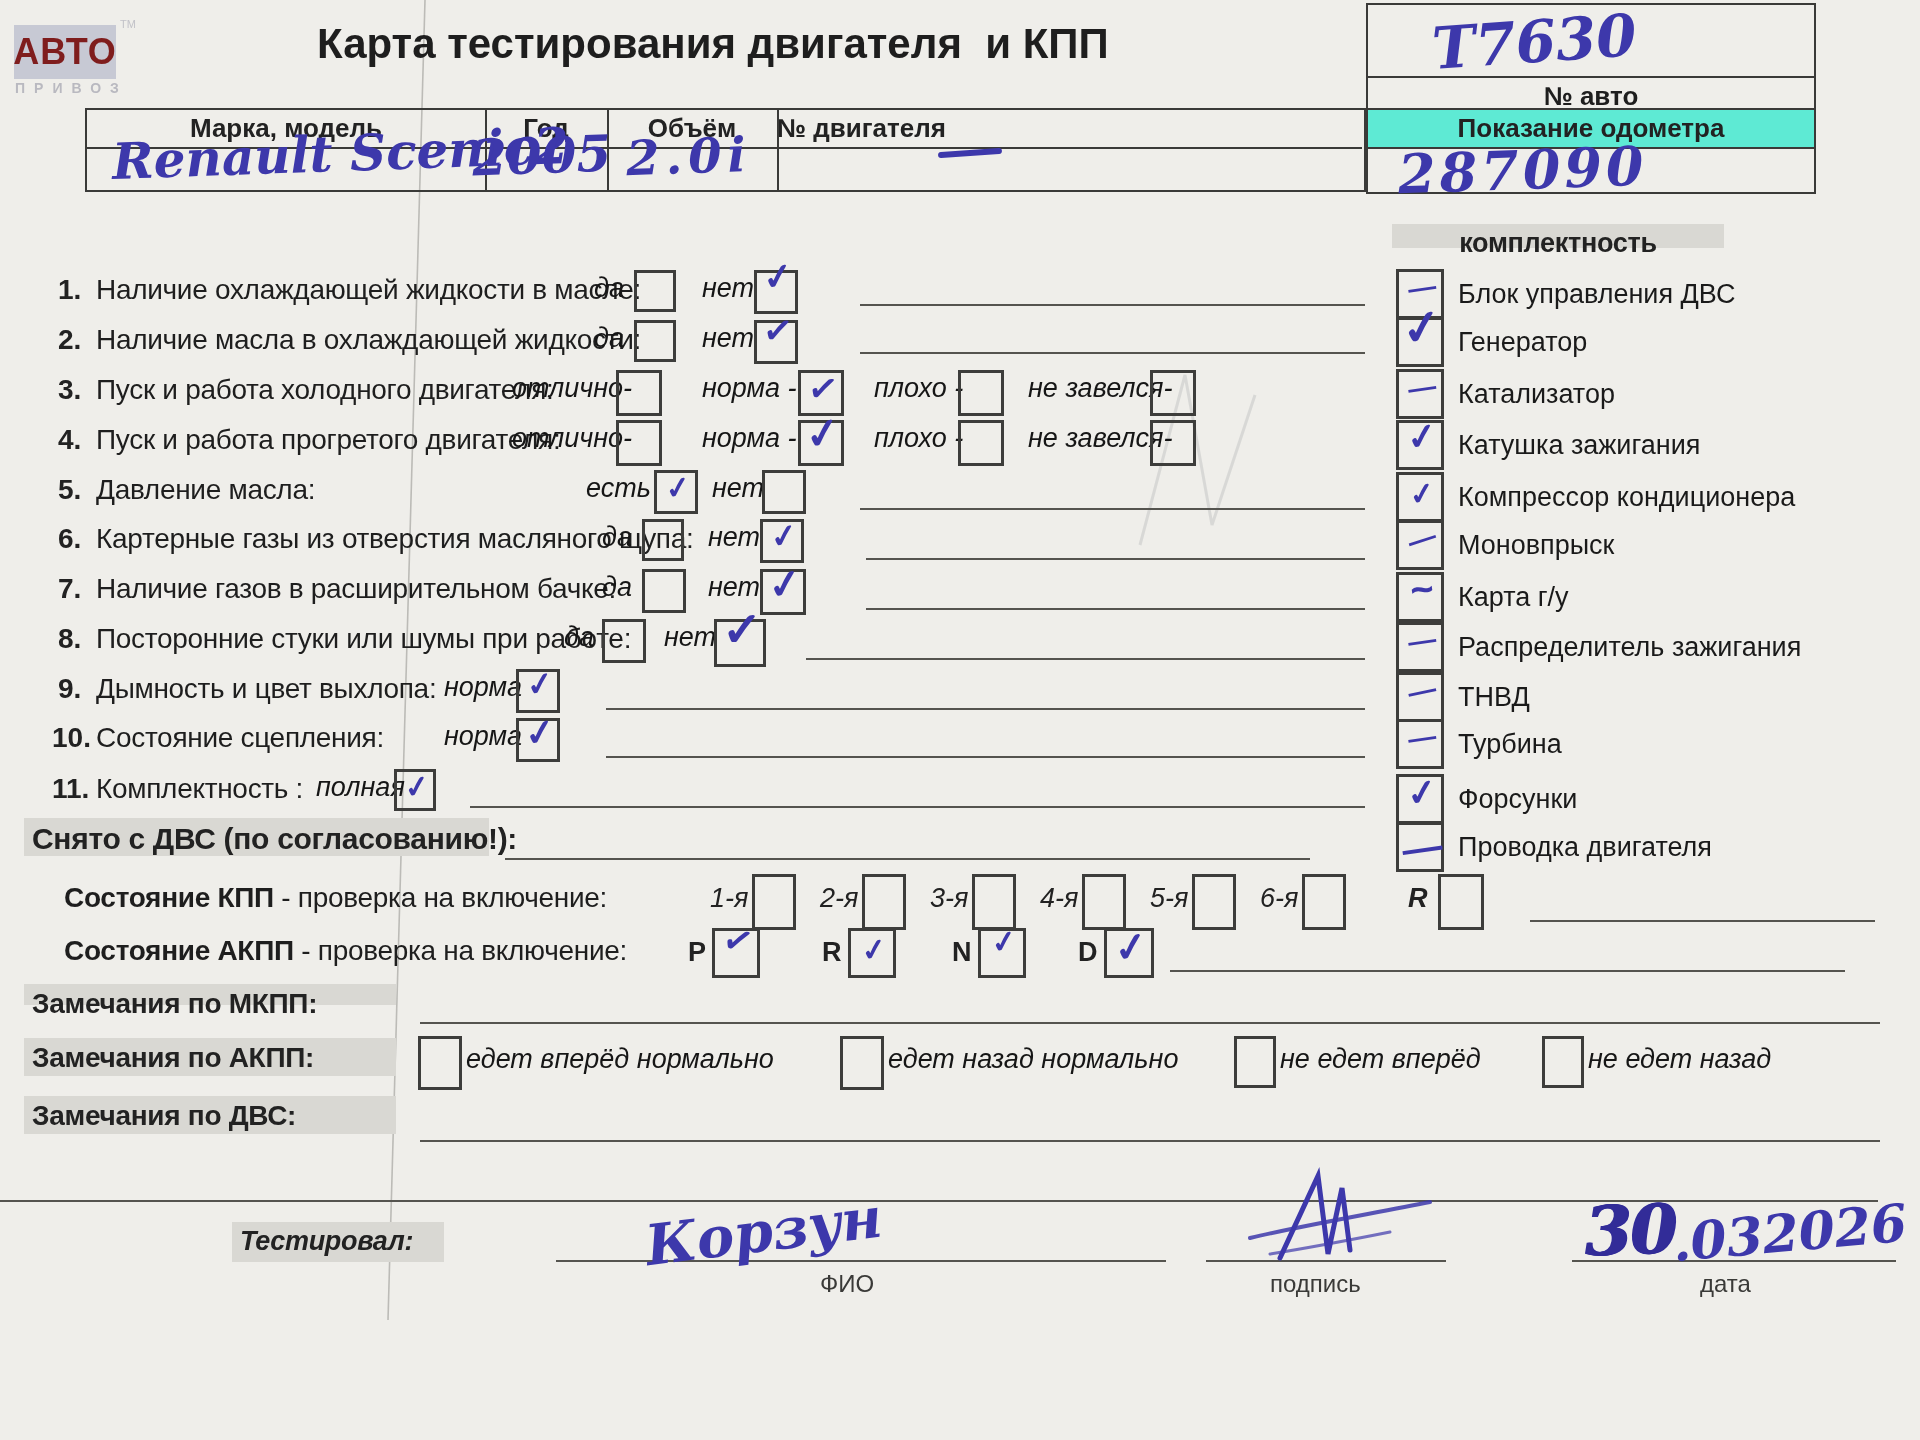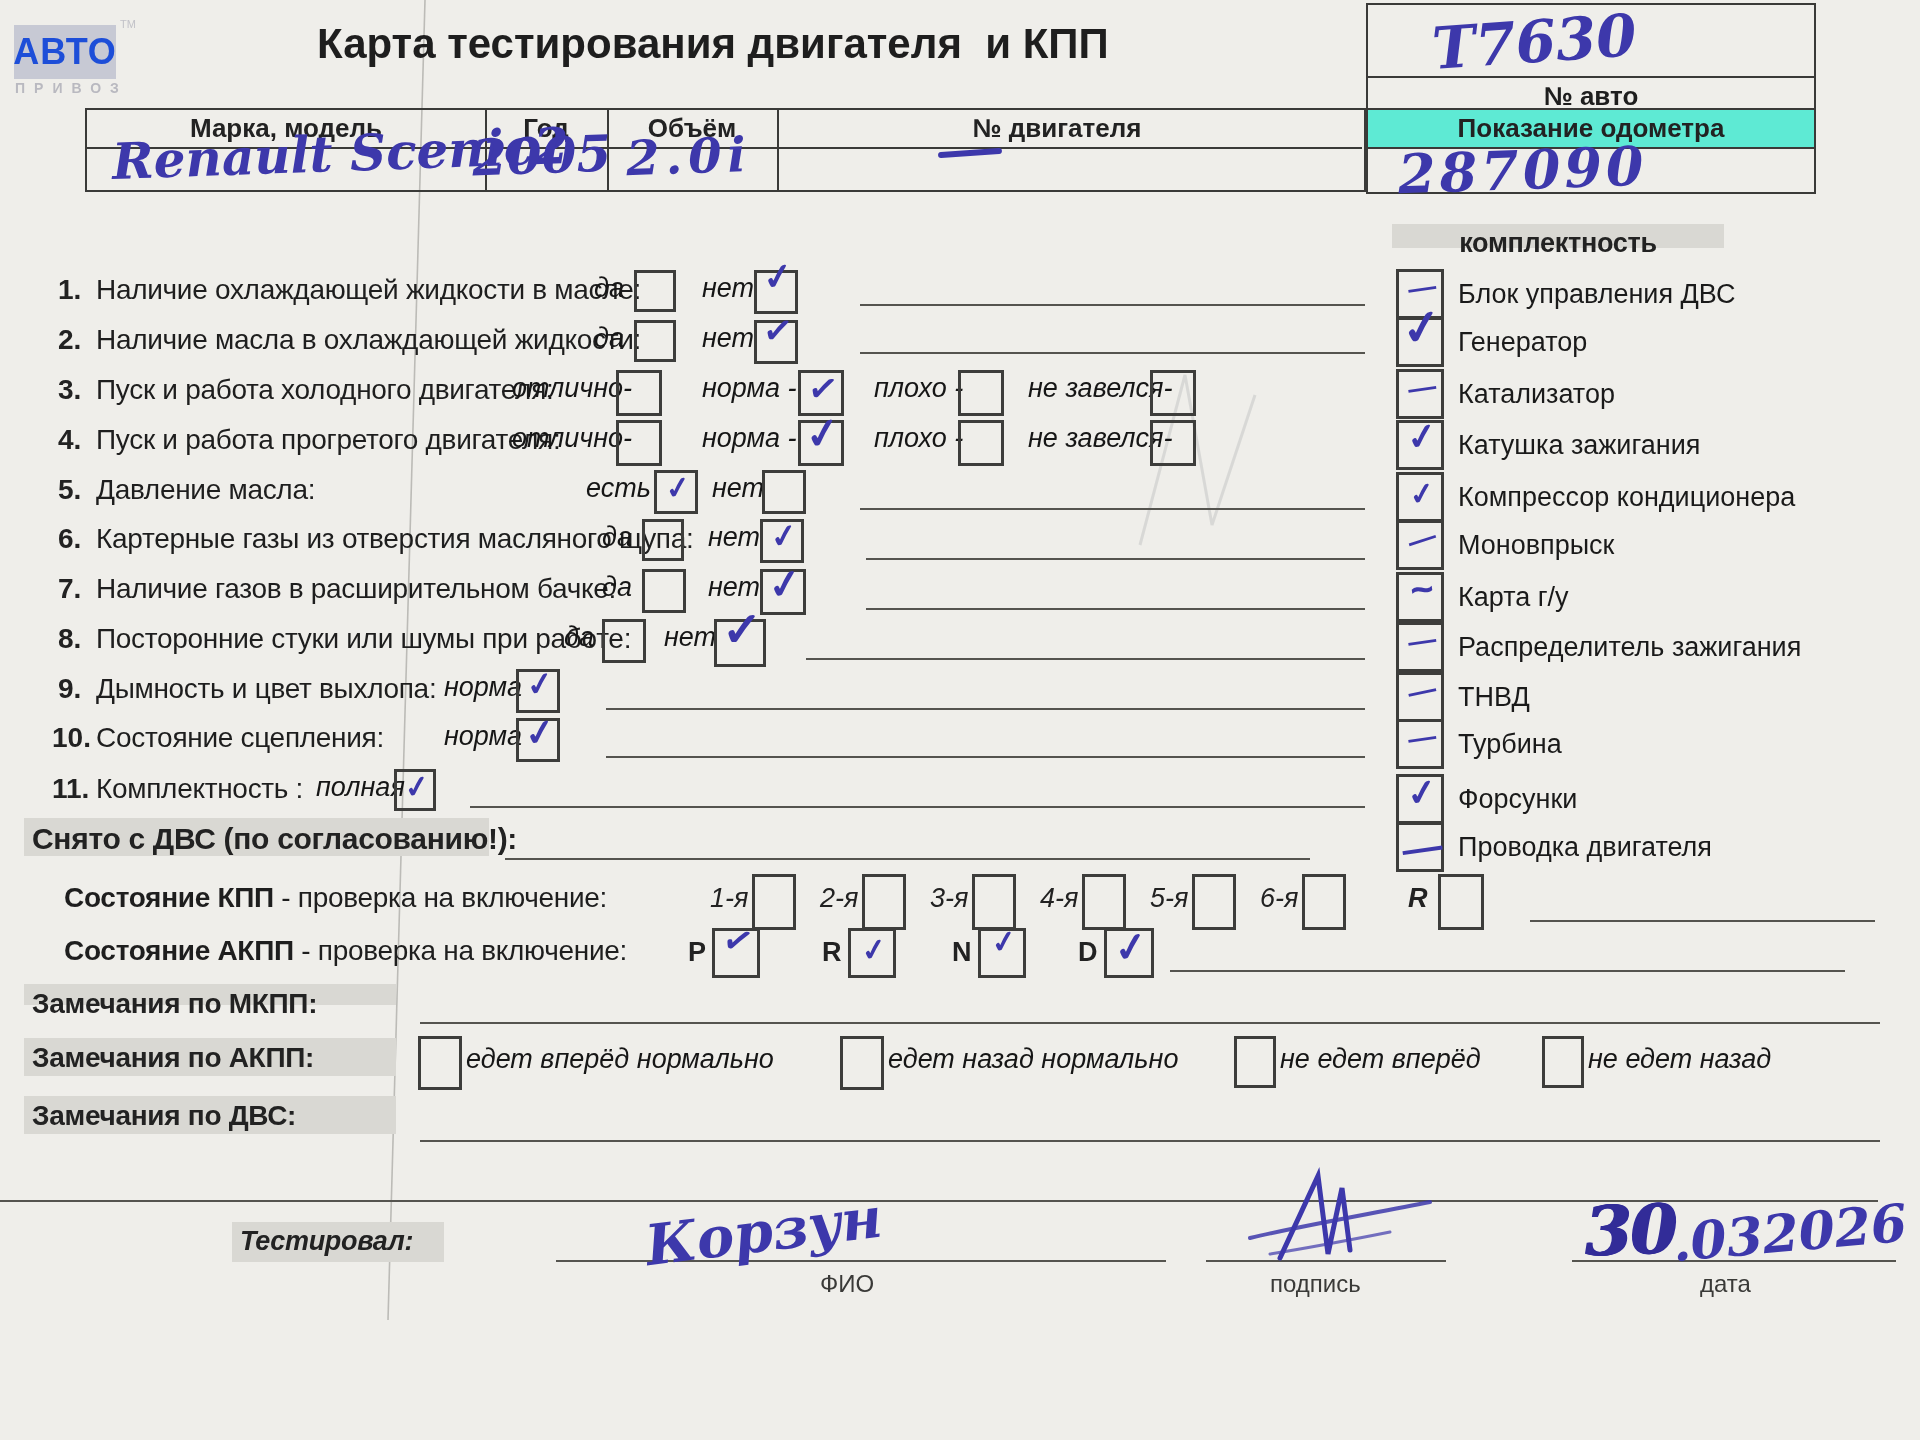--- a/index.html
+++ b/index.html
@@ -32,21 +32,21 @@
   .crow{position:absolute;left:0;width:1920px;height:44px;}
   .opt{position:absolute;font-size:27px;line-height:40px;color:#161616;white-space:nowrap;}
   .sbrow{position:absolute;height:46px;}
   .sbbox{position:absolute;left:1396px;width:42px;height:44px;border:3px solid #3d3d3b;}
   .sblbl{position:absolute;left:1458px;font-size:27px;line-height:50px;white-space:nowrap;color:#1a1a1a;}
   .glabel{position:absolute;font-size:27px;line-height:52px;font-style:italic;white-space:nowrap;}
   .sub{font-weight:normal;}
   .flabel{position:absolute;font-size:24px;color:#3a3a38;white-space:nowrap;}
   .logo-box{position:absolute;left:14px;top:25px;width:102px;height:54px;background:#c7c9d4;
             display:flex;align-items:center;justify-content:center;}
-  .logo-box span{color:#1d4ed8;font-weight:bold;font-size:36px;letter-spacing:1px;font-family:"Liberation Sans",sans-serif;}
+  .logo-box span{color:#7f1d1d;font-weight:bold;font-size:36px;letter-spacing:1px;font-family:"Liberation Sans",sans-serif;}
   .logo-tm{position:absolute;left:120px;top:18px;font-size:11px;color:#c2c2c8;}
   .logo-sub{position:absolute;left:15px;top:80px;font-size:14px;letter-spacing:9px;color:#b9b9c0;font-weight:bold;}
 </style>
 </head>
 <body>
 
 <div class="page">
 
   <svg width="1920" height="1440" style="position:absolute;left:0;top:0;pointer-events:none;" viewBox="0 0 1920 1440">
     <line x1="425" y1="0" x2="388" y2="1320" stroke="#8a8a85" stroke-width="1.6" opacity="0.5"></line>
@@ -66,21 +66,21 @@
   <div class="tbl" style="left:1366px;top:3px;width:446px;height:105px;">
     <div style="position:absolute;left:0;right:0;top:71px;border-top:2px solid #3a3a38;"></div>
     <div class="flabel" style="left:0;right:0;top:76px;text-align:center;font-weight:bold;font-size:26px;color:#1e1e1e;position:absolute;">№ авто</div>
   </div>
   <div class="hw" style="left:1432px;top:8px;font-size:58px;transform:rotate(-4deg);">T7630</div>
 
   <div class="tbl" style="left:85px;top:108px;width:1277px;height:80px;">
     <div class="th" style="left:0;width:398px;">Марка, модель</div>
     <div class="th" style="left:398px;width:122px;">Год</div>
     <div class="th" style="left:520px;width:170px;">Объём</div>
-    <div class="th" style="left:690px;width:560px;text-align:center;padding-right:25px;">№ двигателя</div>
+    <div class="th" style="left:690px;width:560px;text-align:left;padding-right:25px;">№ двигателя</div>
     <div class="vsep" style="left:398px;"></div>
     <div class="vsep" style="left:520px;"></div>
     <div class="vsep" style="left:690px;"></div>
   </div>
 
   <div class="tbl" style="left:1366px;top:108px;width:446px;height:82px;">
     <div class="th" style="left:0;width:446px;background:#5eead4;">Показание одометра</div>
   </div>
 
   <div class="hw" style="left:112px;top:124px;font-size:50px;">Renault Scenic2</div>

